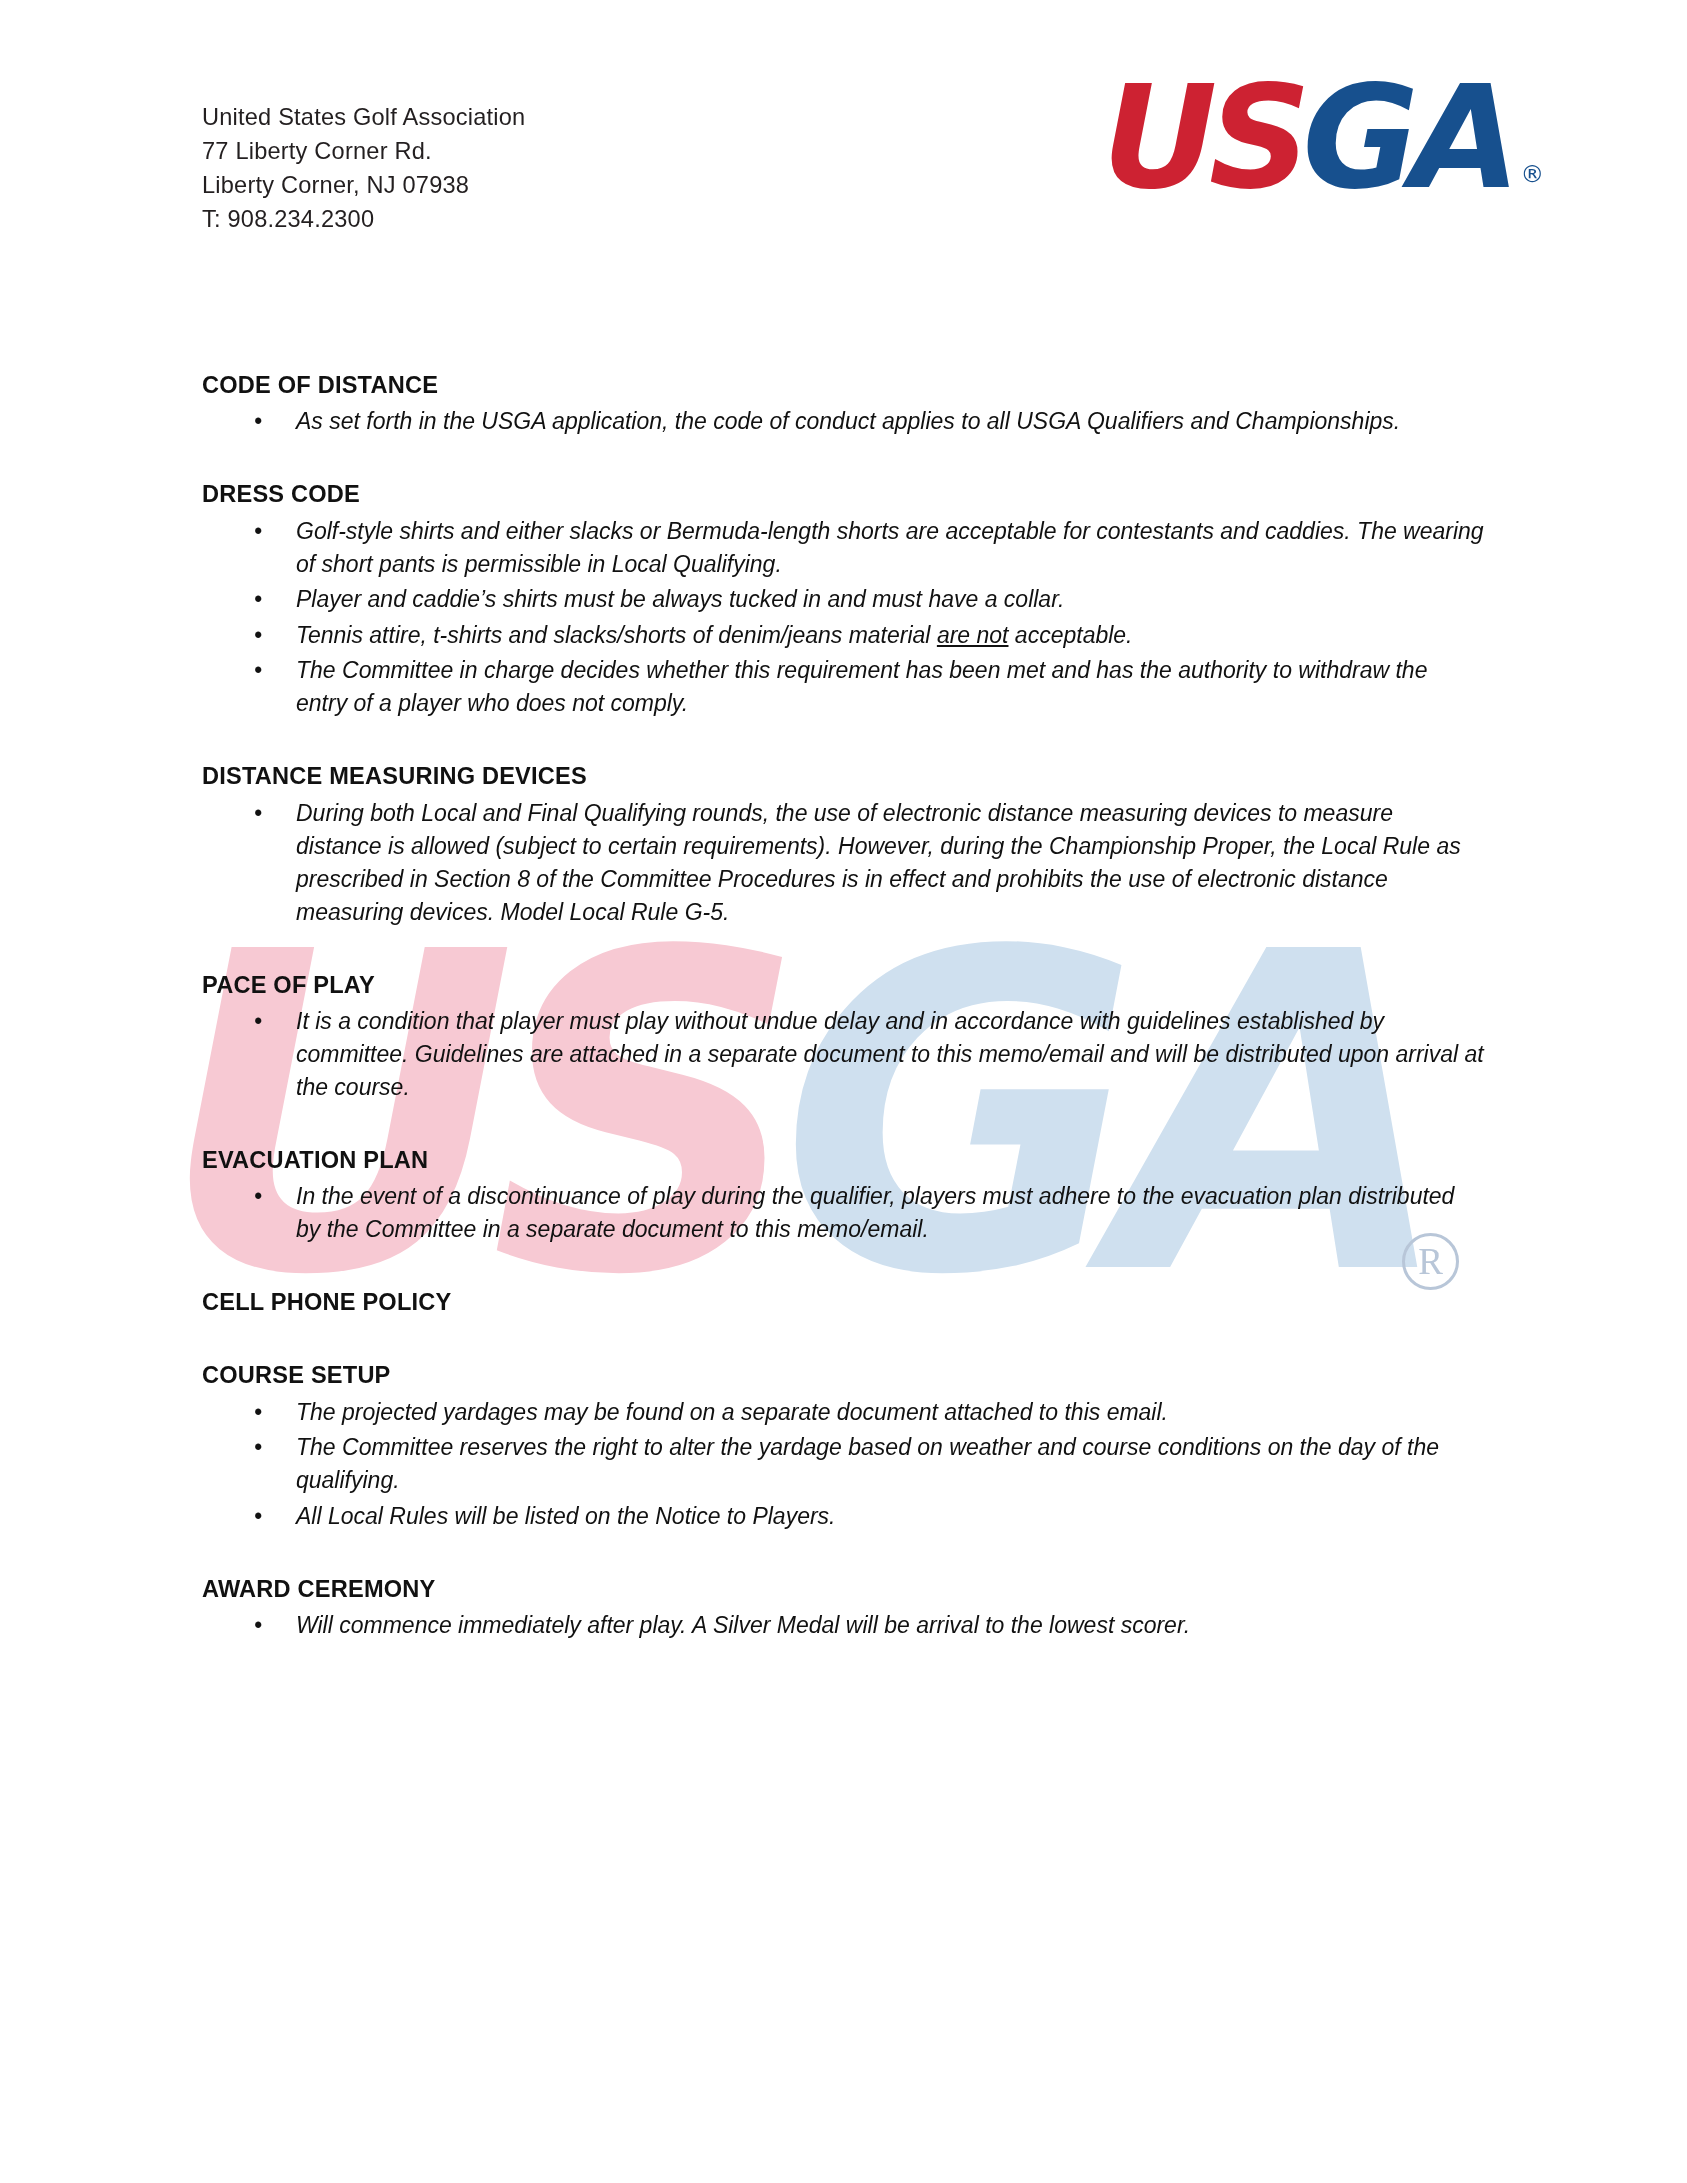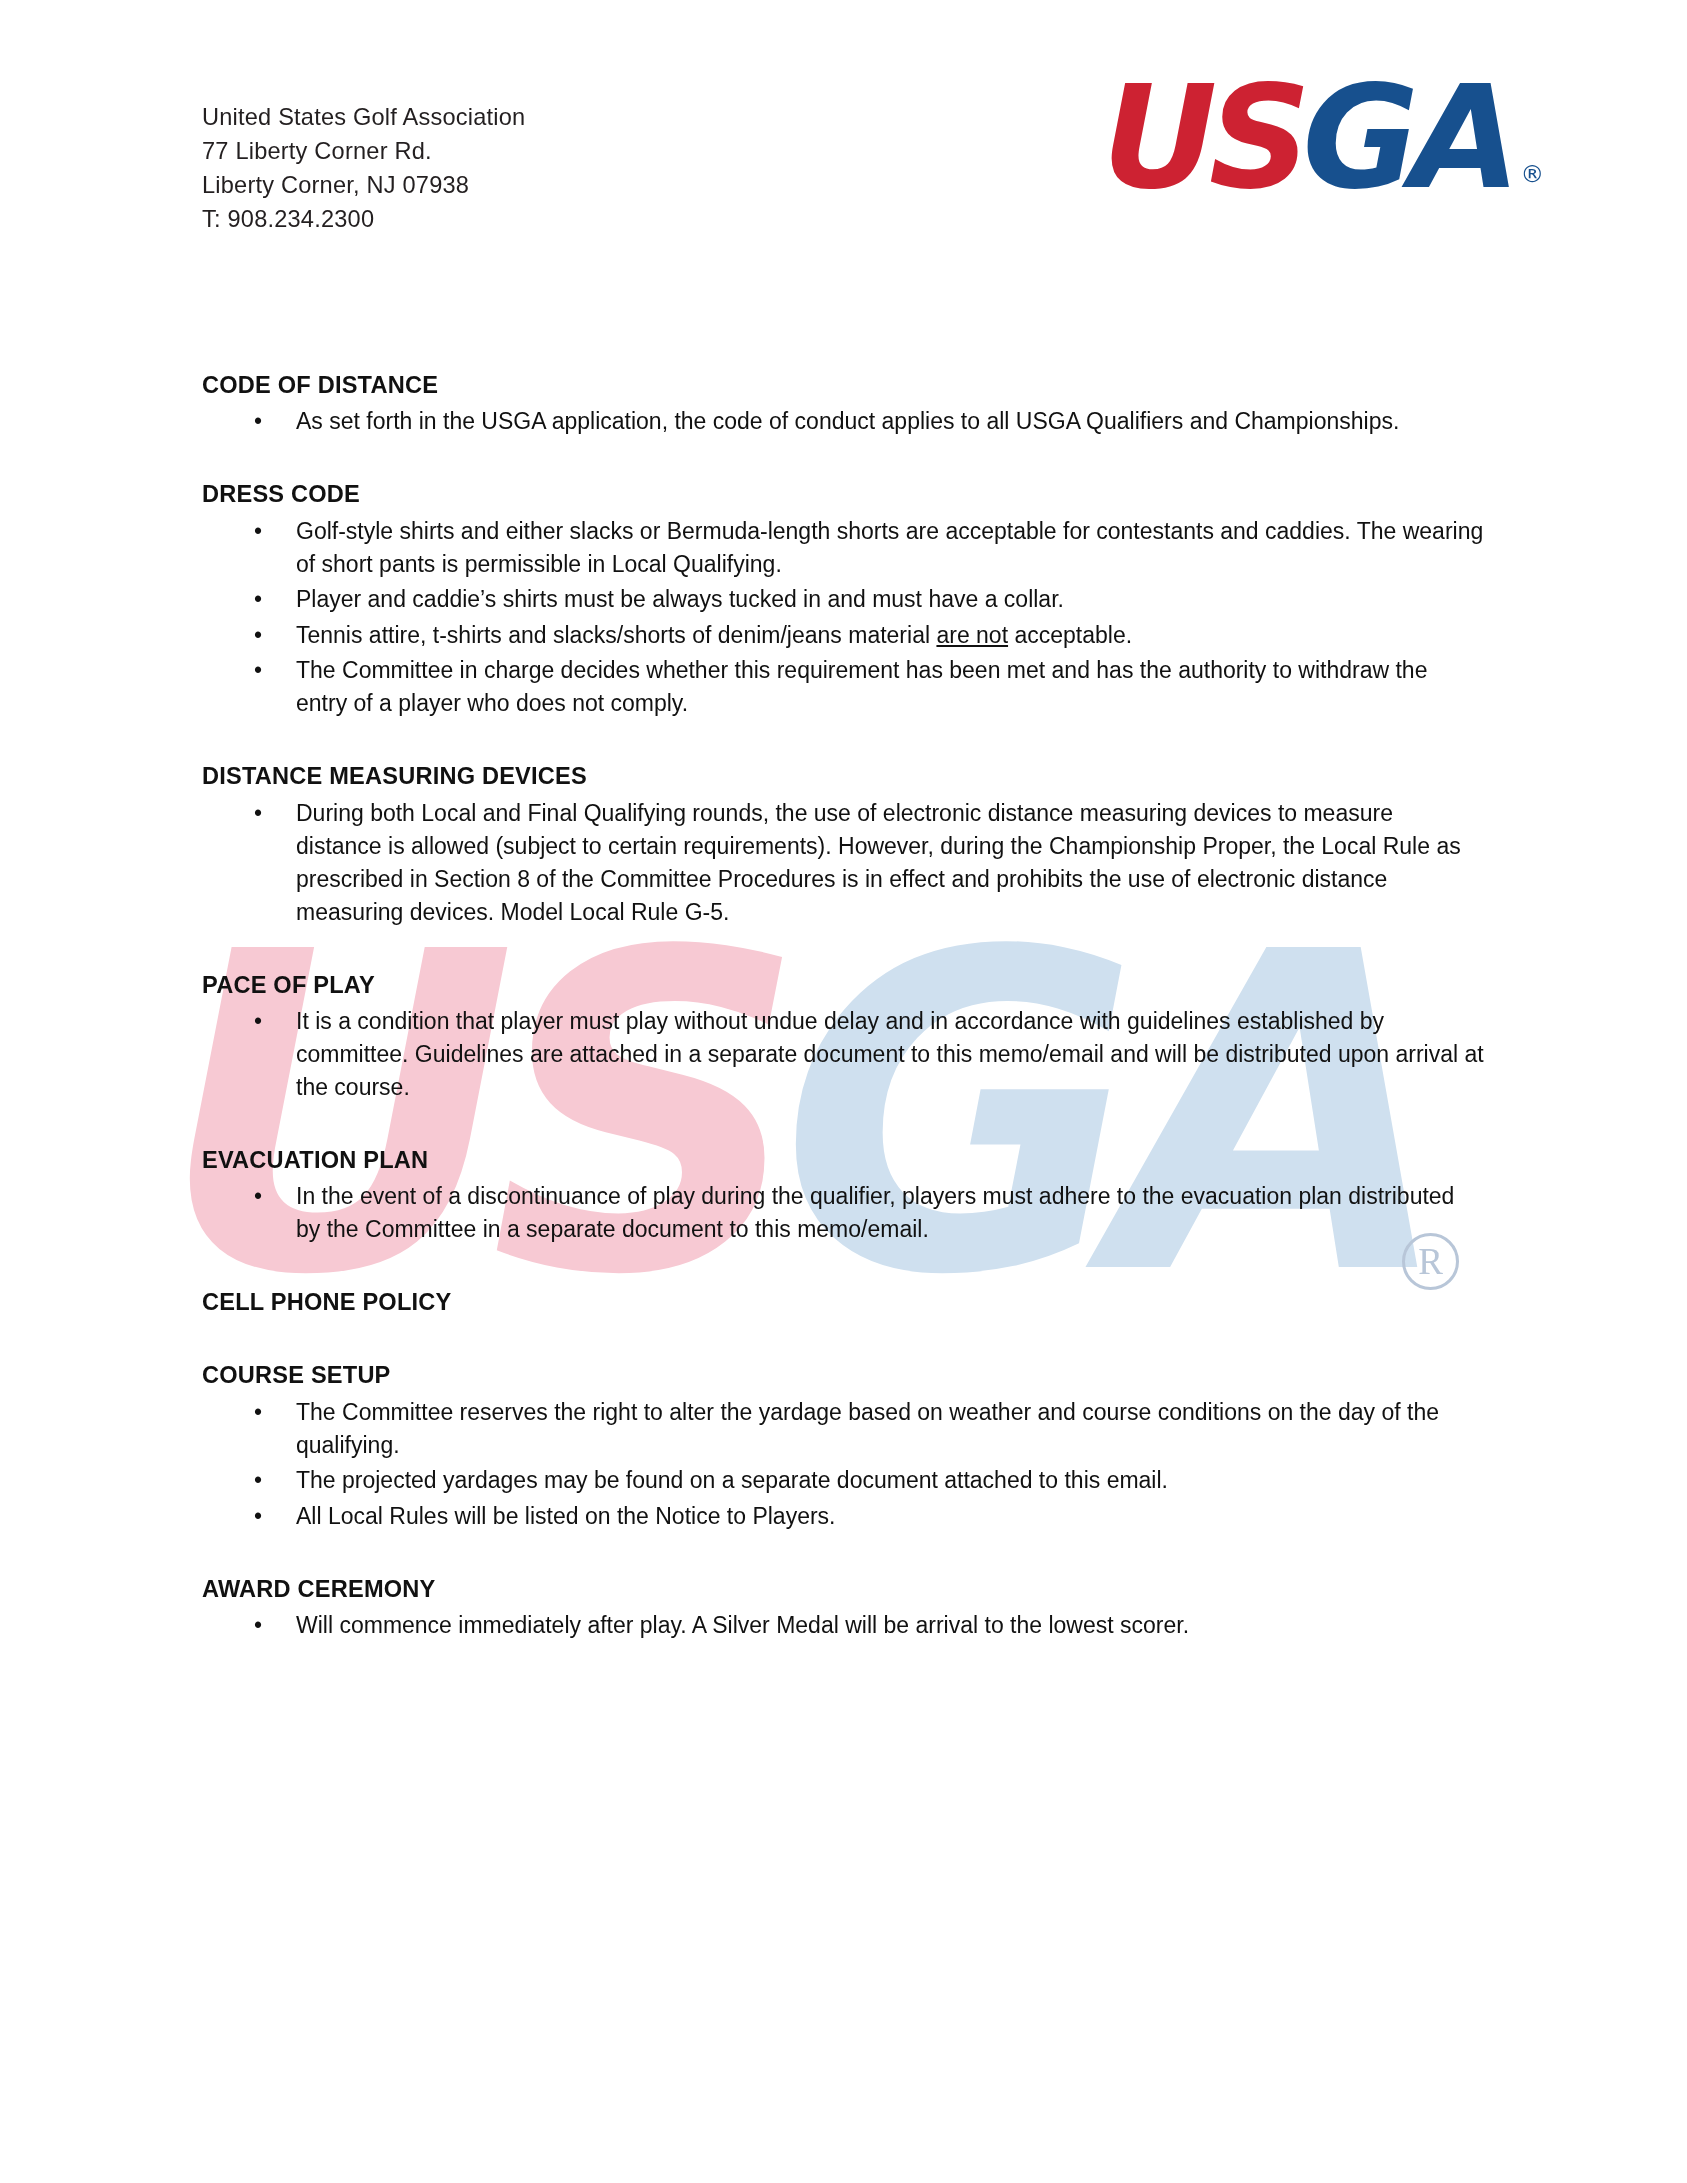--- a/index.html
+++ b/index.html
@@ -108,20 +108,21 @@
     font-weight: bold;
     color: #111111;
     letter-spacing: 0.2px;
     margin: 0 0 3.4px 0;
     line-height: 34px;
   }
   .bullet-list {
     list-style: none;
     margin: 0;
     padding: 0;
+    font-style: italic;
   }
   .bullet-item {
     position: relative;
     padding-left: 94px;
     font-size: 23px;
     line-height: 33px;
     color: #111111;
     max-width: 1188px;
     margin: 0 0 2.5px 0;
   }
@@ -184,22 +185,22 @@
         <ul class="bullet-list">
           <li class="bullet-item"><span>In the event of a discontinuance of play during the qualifier, players must adhere to the evacuation plan distributed by the Committee in a separate document to this memo/email.</span></li>
         </ul>
       </section>
       <section class="doc-section">
         <h2 class="section-title">CELL PHONE POLICY</h2>
       </section>
       <section class="doc-section">
         <h2 class="section-title">COURSE SETUP</h2>
         <ul class="bullet-list">
+          <li class="bullet-item"><span>The projected yardages may be found on a separate document attached to this email.</span></li>
           <li class="bullet-item"><span>The Committee reserves the right to alter the yardage based on weather and course conditions on the day of the qualifying.</span></li>
-          <li class="bullet-item"><span>The projected yardages may be found on a separate document attached to this email.</span></li>
           <li class="bullet-item"><span>All Local Rules will be listed on the Notice to Players.</span></li>
         </ul>
       </section>
       <section class="doc-section">
         <h2 class="section-title">AWARD CEREMONY</h2>
         <ul class="bullet-list">
           <li class="bullet-item"><span>Will commence immediately after play. A Silver Medal will be arrival to the lowest scorer.</span></li>
         </ul>
       </section>
     </main>

